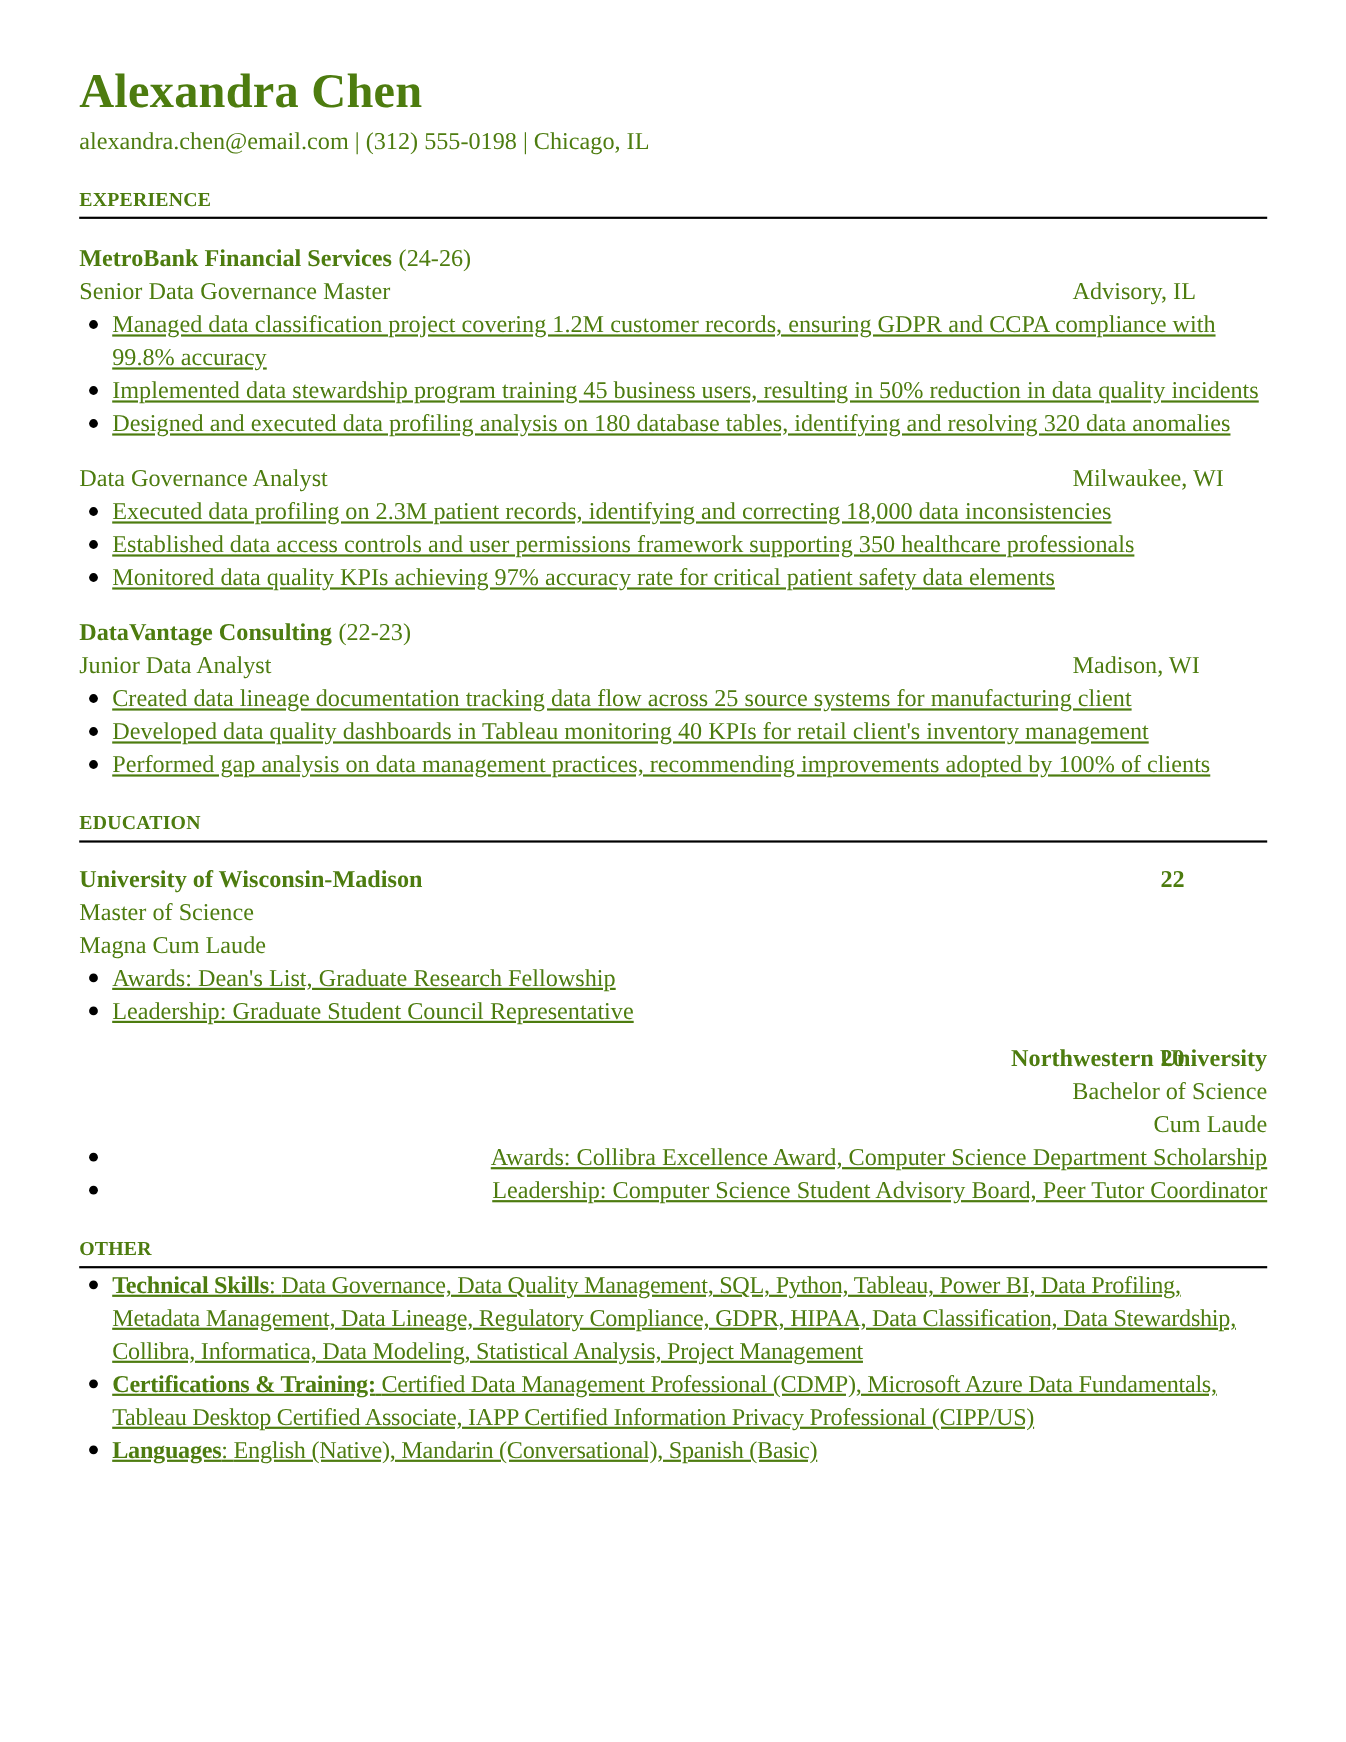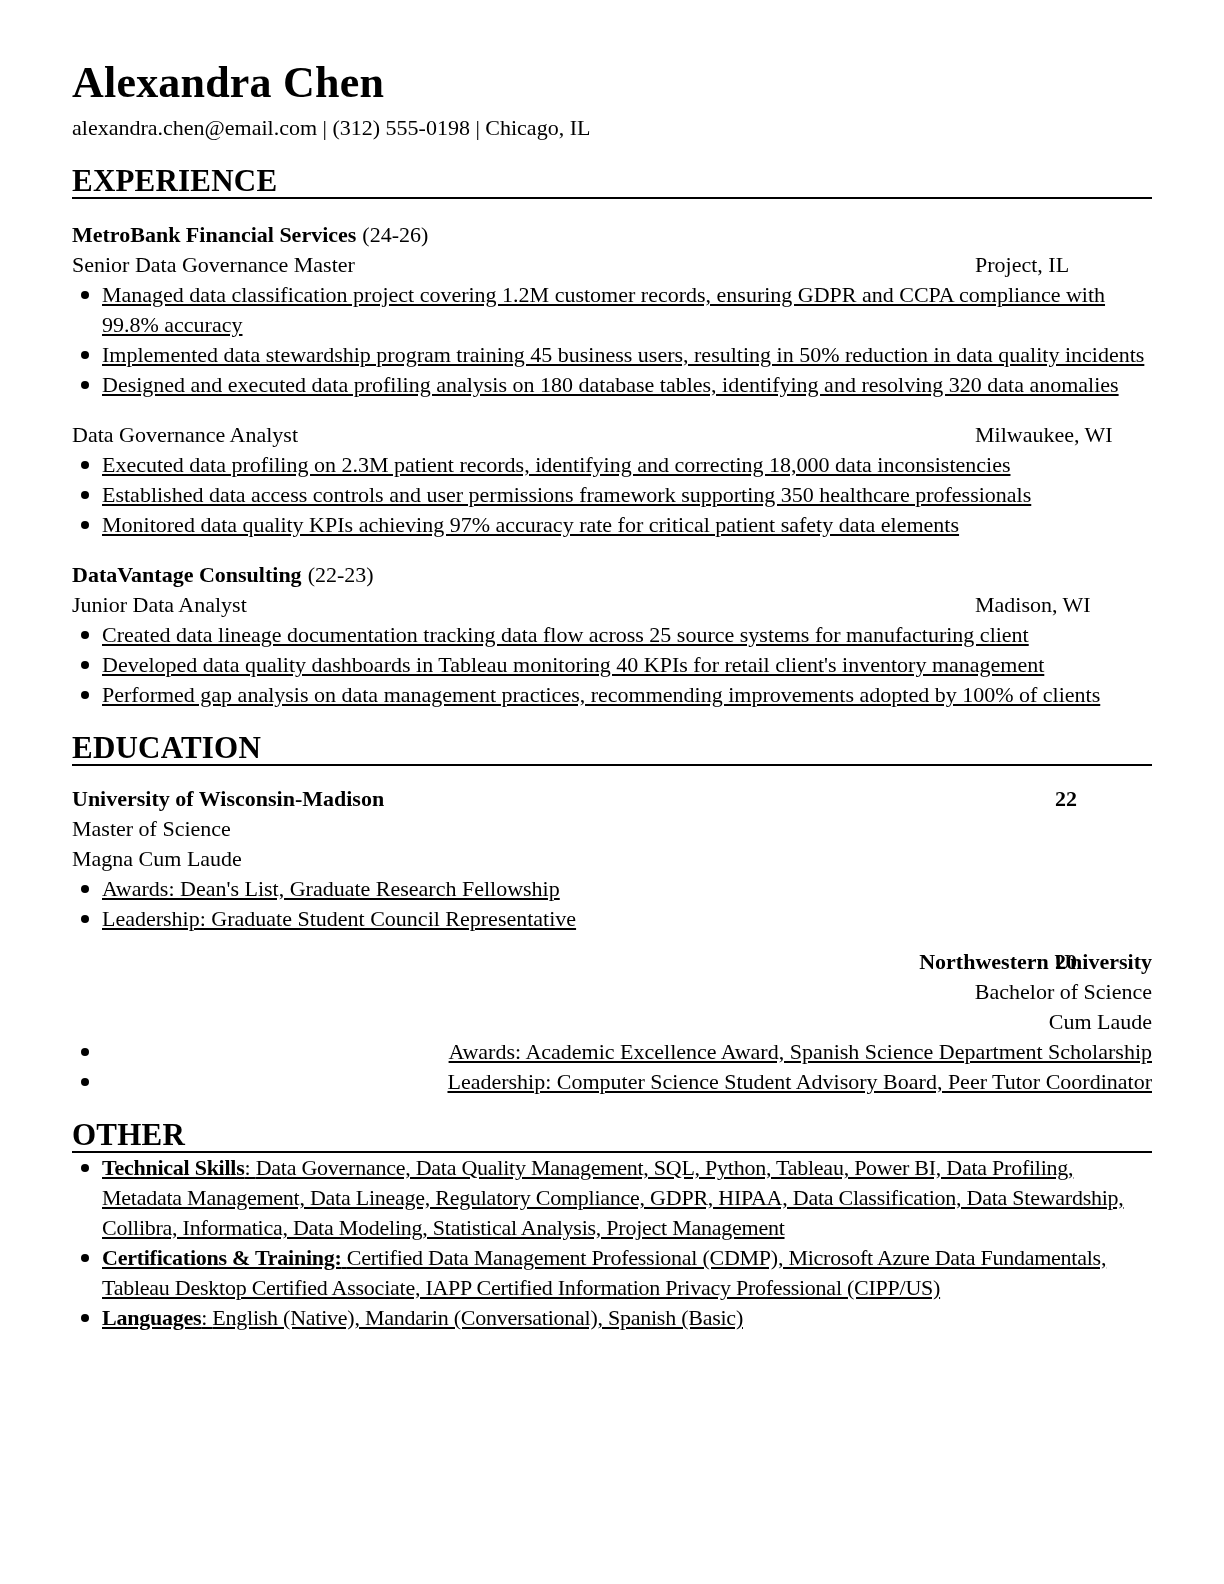--- a/index.html
+++ b/index.html
@@ -8,36 +8,36 @@
   .page {
     position: relative;
     width: 1224px;
     height: 1584px;
     margin: 0 auto;
     background: #ffffff;
     padding: 57px 72px 40px 72px;
     font-family: "Liberation Serif", "DejaVu Serif", serif;
     font-size: 22px;
     line-height: 30px;
-    color: #000000;
+    color: #4d7c0f;
     overflow: hidden;
   }
   .name {
     margin: 0;
     font-size: 44px;
     line-height: 52px;
     font-weight: bold;
     letter-spacing: 0.2px;
   }
   .contact { margin-top: 4px; }
 
   .section { margin-top: 24px; }
   .section-heading {
     margin: 0;
-    font-size: 31px;
+    font-size: 18px;
     line-height: 28px;
     font-weight: bold;
     letter-spacing: 0.2px;
     padding-bottom: 2px;
     border-bottom: 2px solid #000000;
   }
 
   .job { margin-top: 21px; }
   .job + .job { margin-top: 20px; }
   .company-line .company { font-weight: bold; }
@@ -78,21 +78,21 @@
 
   <div class="section">
     <h2 class="section-heading">EXPERIENCE</h2>
 
     <div class="job">
       <div class="company-line">
         <span class="company">MetroBank Financial Services</span><span class="dates">(24-26)</span>
       </div>
       <div class="role-line">
         <span class="role">Senior Data Governance Master</span>
-        <span class="location">Project, IL</span>
+        <span class="location">Advisory, IL</span>
       </div>
       <ul class="bullets">
         <li class="bullet">Managed data classification project covering 1.2M customer records, ensuring GDPR and CCPA compliance with 99.8% accuracy</li>
         <li class="bullet">Implemented data stewardship program training 45 business users, resulting in 50% reduction in data quality incidents</li>
         <li class="bullet">Designed and executed data profiling analysis on 180 database tables, identifying and resolving 320 data anomalies</li>
       </ul>
     </div>
 
     <div class="job">
       <div class="role-line">
@@ -139,21 +139,21 @@
     </div>
 
     <div class="edu-entry">
       <div class="school-line">
         <span class="school">Northwestern University</span>
         <span class="year">20</span>
       </div>
       <div class="degree">Bachelor of Science</div>
       <div class="honors">Cum Laude</div>
       <ul class="bullets">
-        <li class="bullet">Awards: Academic Excellence Award, Spanish Science Department Scholarship</li>
+        <li class="bullet">Awards: Collibra Excellence Award, Computer Science Department Scholarship</li>
         <li class="bullet">Leadership: Computer Science Student Advisory Board, Peer Tutor Coordinator</li>
       </ul>
     </div>
   </div>
 
   <div class="section">
     <h2 class="section-heading">OTHER</h2>
     <ul class="bullets other-list">
       <li class="bullet"><span class="item-label">Technical Skills</span><span class="item-sep">: </span><span class="item-text">Data Governance, Data Quality Management, SQL, Python, Tableau, Power BI, Data Profiling, Metadata Management, Data Lineage, Regulatory Compliance, GDPR, HIPAA, Data Classification, Data Stewardship, Collibra, Informatica, Data Modeling, Statistical Analysis, Project Management</span></li>
       <li class="bullet"><span class="item-label">Certifications &amp; Training:</span><span class="item-sep"> </span><span class="item-text">Certified Data Management Professional (CDMP), Microsoft Azure Data Fundamentals, Tableau Desktop Certified Associate, IAPP Certified Information Privacy Professional (CIPP/US)</span></li>

